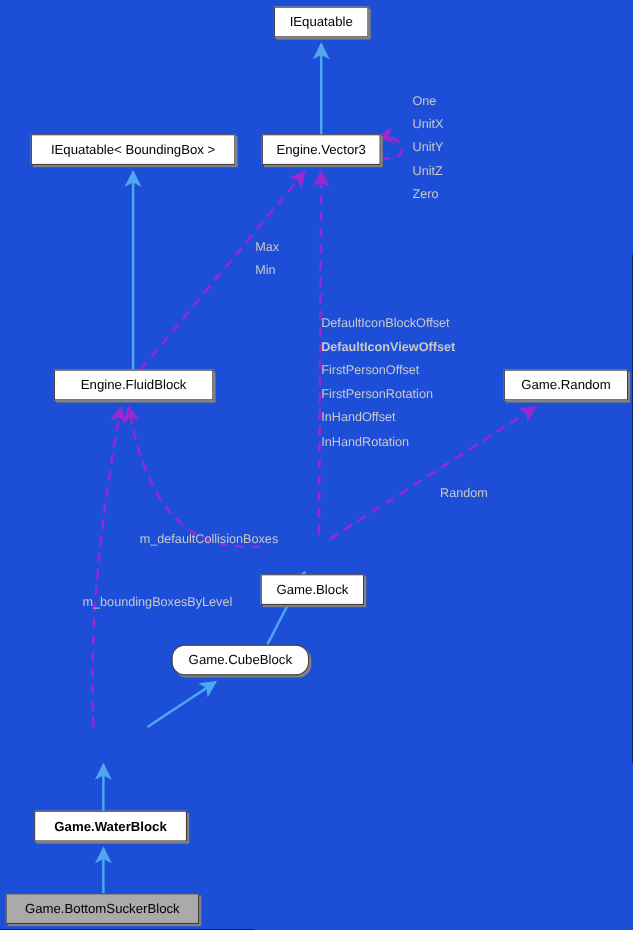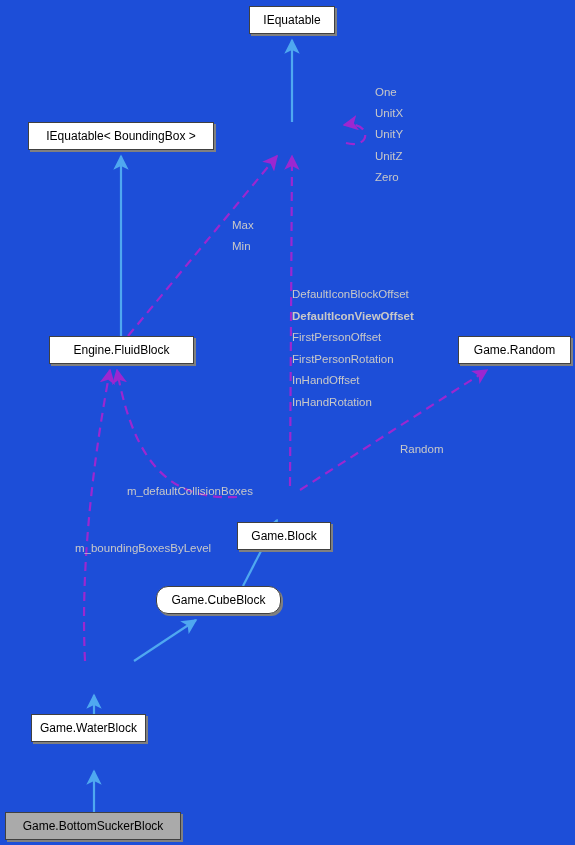--- a/index.html
+++ b/index.html
@@ -41,25 +41,26 @@
       <path d="M 128 336 L 277 156"></path>
       <path d="M 290 486 L 292 156"></path>
       <path d="M 237 497 C 175 500 135 470 117 370"></path>
       <path d="M 300 490 L 487 370"></path>
       <path d="M 85 661 C 80 560 95 450 110 370"></path>
     </g>
   </svg>
 
   <div class="node" style="left:249px;top:6px;width:86px;height:28px;">IEquatable</div>
   <div class="node" style="left:28px;top:122px;width:186px;height:28px;">IEquatable&lt; BoundingBox &gt;</div>
+  <div class="node" style="left:238px;top:122px;width:108px;height:28px;">Engine.Vector3</div>
   <div class="node" style="left:49px;top:336px;width:145px;height:28px;">Engine.FluidBlock</div>
   <div class="node" style="left:458px;top:336px;width:113px;height:28px;">Game.Random</div>
   <div class="node" style="left:237px;top:486px;width:94px;height:28px;margin-top:36px;">Game.Block</div>
   <div class="node" style="left:156px;top:586px;width:125px;height:28px;border-radius:12px;">Game.CubeBlock</div>
-  <div class="node" style="left:31px;top:714px;width:115px;height:28px;">Game.WaterBlock</div>
+  <div class="node" style="left:31px;top:737px;width:139px;height:28px;font-weight:bold;">Game.WaterBlock</div>
   <div class="node highlight" style="left:5px;top:812px;width:176px;height:28px;">Game.BottomSuckerBlock</div>
 
   <div class="edge-label" style="left:375px;top:86px;">One</div>
   <div class="edge-label" style="left:375px;top:107px;">UnitX</div>
   <div class="edge-label" style="left:375px;top:128px;">UnitY</div>
   <div class="edge-label" style="left:375px;top:150px;">UnitZ</div>
   <div class="edge-label" style="left:375px;top:171px;">Zero</div>
   <div class="edge-label" style="left:232px;top:219px;">Max</div>
   <div class="edge-label" style="left:232px;top:240px;">Min</div>
   <div class="edge-label" style="left:292px;top:288px;">DefaultIconBlockOffset</div>

